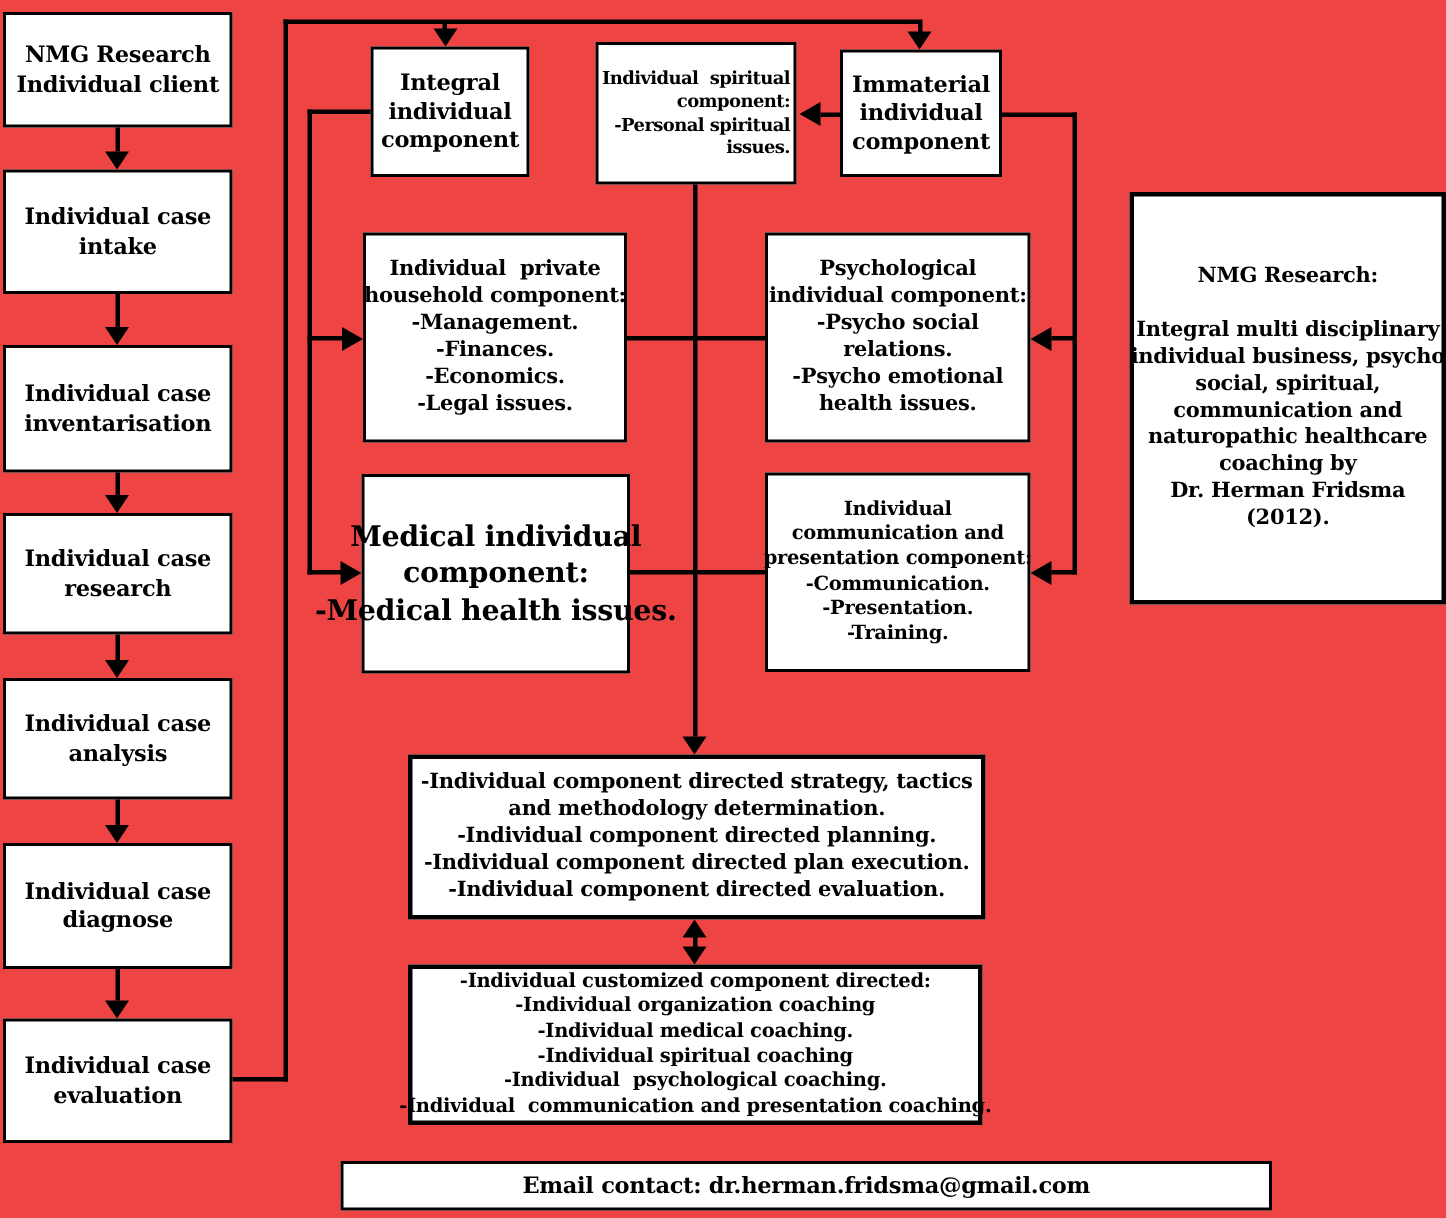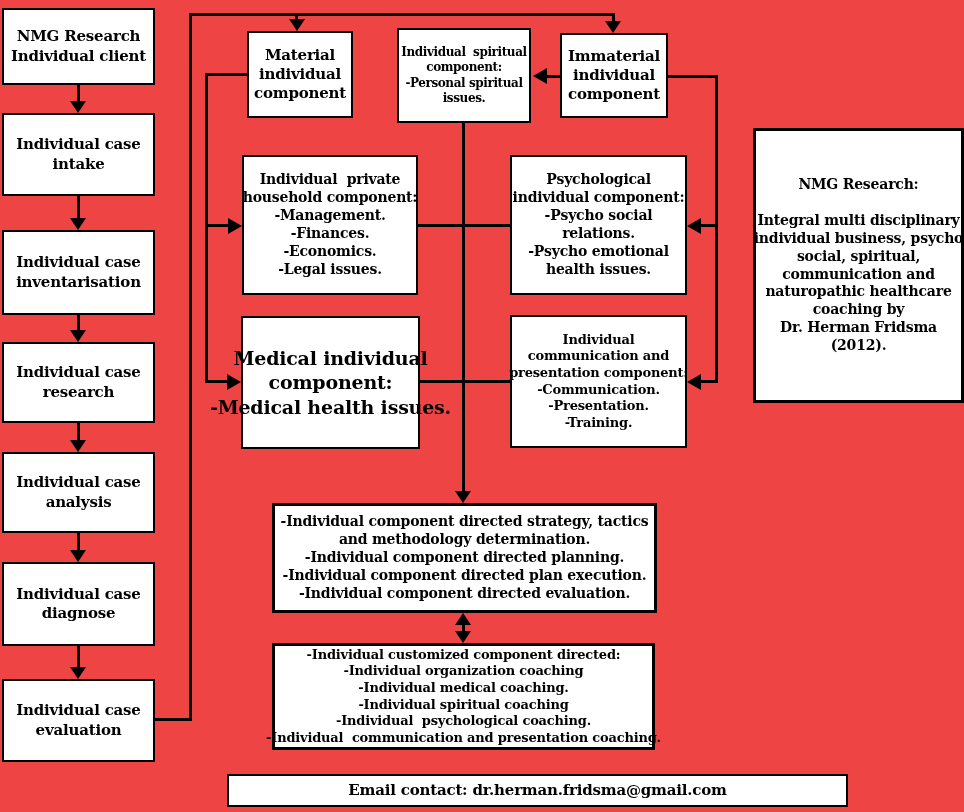--- a/index.html
+++ b/index.html
@@ -12,21 +12,21 @@
     position:absolute;background:#FFFFFF;border:2px solid #000;
     display:flex;align-items:center;justify-content:center;
     text-align:center;white-space:pre;box-sizing:border-box;
     line-height:1.28;letter-spacing:-0.2px;
   }
   .b3{border-width:3px;}
   .fs15{font-size:15px;}
   .fs14{font-size:14px;}
   .fs145{font-size:19px;}
   .fs13{font-size:13px;}
-  .fs125{font-size:12px;letter-spacing:-0.4px;}
+  .fs125{font-size:12px;letter-spacing:-0.4px;text-align:right;}
   .hline,.vline{position:absolute;background:#000;}
   .arr{position:absolute;width:0;height:0;}
   .ad{border-left:8px solid transparent;border-right:8px solid transparent;border-top:12px solid #000;}
   .au{border-left:8px solid transparent;border-right:8px solid transparent;border-bottom:12px solid #000;}
   .ar{border-top:8px solid transparent;border-bottom:8px solid transparent;border-left:14px solid #000;}
   .al{border-top:8px solid transparent;border-bottom:8px solid transparent;border-right:14px solid #000;}
 </style>
 </head>
 <body>
 
@@ -63,21 +63,21 @@
   <div class="hline" style="left:155px;top:718px;width:37px;height:3px;"></div>
   <div class="vline" style="left:189px;top:13px;width:3px;height:708px;"></div>
   <div class="hline" style="left:189px;top:13px;width:426px;height:3px;"></div>
 
   <div class="vline" style="left:295px;top:16px;width:3px;height:4px;"></div>
   <div class="arr ad" style="left:289px;top:19px;"></div>
 
   <div class="vline" style="left:612px;top:16px;width:3px;height:6px;"></div>
   <div class="arr ad" style="left:605px;top:21px;"></div>
 
-  <div class="box fs15" style="left:247px;top:31px;width:106px;height:87px;">Material
+  <div class="box fs15" style="left:247px;top:31px;width:106px;height:87px;">Integral
 individual
 component</div>
   <div class="box fs125" style="left:397px;top:28px;width:134px;height:95px;">Individual  spiritual
 component:
 -Personal spiritual
 issues.</div>
   <div class="box fs15" style="left:560px;top:33px;width:108px;height:85px;">Immaterial
 individual
 component</div>
 

